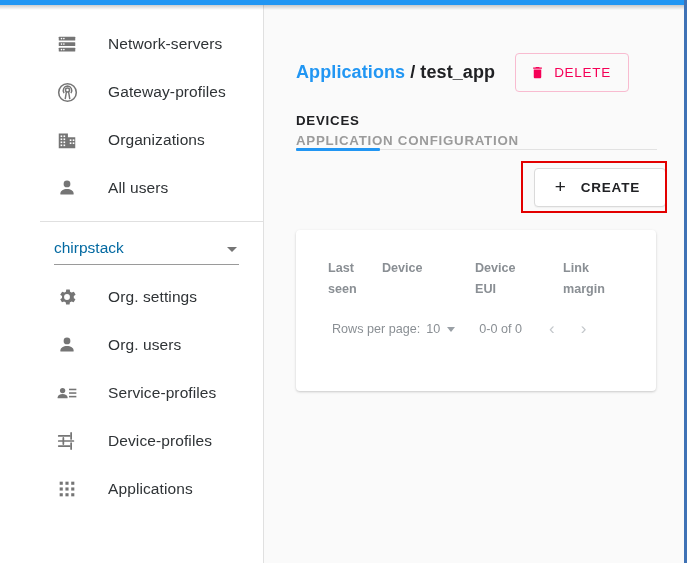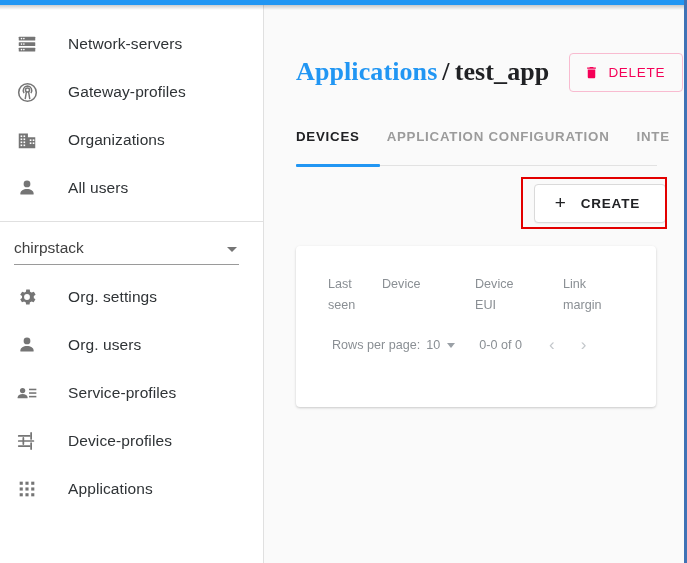--- a/index.html
+++ b/index.html
@@ -50,20 +50,21 @@
   
   .sidebar {
     position: absolute;
     top: 5px; left: 0;
     width: 264px;
     height: 558px;
     background: #ffffff;
     border-right: 1px solid #e0e0e0;
     z-index: 20;
     overflow: hidden;
+    padding-left: 40px;
   }
 
   .nav-group { padding-top: 15px; }
   .nav-group.second { padding-top: 8px; }
 
   .nav-item {
     display: flex;
     align-items: center;
     height: 48px;
     padding-left: 10px;
@@ -102,21 +103,21 @@
     position: relative;
     border-bottom: 1px solid #9a9a9a;
     padding: 0 0 6px 0;
     display: flex;
     align-items: flex-end;
     justify-content: space-between;
     cursor: pointer;
   }
   .org-select-value {
     font-size: 15.5px;
-    color: #404040;
+    color: #0369a1;
     line-height: 20px;
   }
   .org-caret {
     width: 0; height: 0;
     border-left: 5px solid transparent;
     border-right: 5px solid transparent;
     border-top: 5px solid #757575;
     margin-bottom: 6px;
     margin-right: 2px;
   }
@@ -133,25 +134,24 @@
   }
 
   .header-row {
     display: flex;
     align-items: center;
     padding: 42px 0 0 31px;
     height: 92px;
   }
 
   .breadcrumb {
-    font-size: 26px;
+    font-size: 18px;
     font-weight: bold;
     white-space: nowrap;
     letter-spacing: 0.1px;
-    font-family: Liberation Serif, serif;
   }
   .crumb-link { color: #2196f3; cursor: pointer; }
   .crumb-sep { color: #202124; margin: 0 5px; }
   .crumb-current { color: #202124; }
 
   .delete-btn {
     margin-left: 20px;
     display: inline-flex;
     align-items: center;
     gap: 9px;
@@ -164,27 +164,28 @@
     letter-spacing: 0.7px;
     padding: 10px 17px 10px 14px;
     cursor: pointer;
     font-family: "Liberation Sans", sans-serif;
   }
   .delete-btn svg { display:block; }
 
   
   .tabs {
     position: relative;
-    margin-top: 27px;
+    margin-top: 11px;
     padding-left: 31px;
     height: 47px;
     display: flex;
     align-items: flex-start;
     white-space: nowrap;
     overflow: hidden;
+    flex-direction: column;
   }
   .tab {
     font-size: 13.3px;
     font-weight: bold;
     letter-spacing: 0.75px;
     color: #9b9b9b;
     padding: 5px 0 0 0;
     margin-right: 27px;
     cursor: pointer;
   }
@@ -264,20 +265,21 @@
   .table-head {
     display: flex;
     padding: 28px 0 0 0;
   }
   .th {
     font-size: 12.6px;
     color: #8a8f94;
     line-height: 21px;
     width: 90px;
     padding-left: 0;
+    font-weight: bold;
   }
   .th .l2 { display: block; }
   .th:nth-child(1) { padding-left: 32px; width: 86px; }
   .th:nth-child(2) { width: 93px; }
   .th:nth-child(3) { width: 88px; }
   .th:nth-child(4) { width: 70px; }
 
   .pager {
     display: flex;
     align-items: center;

